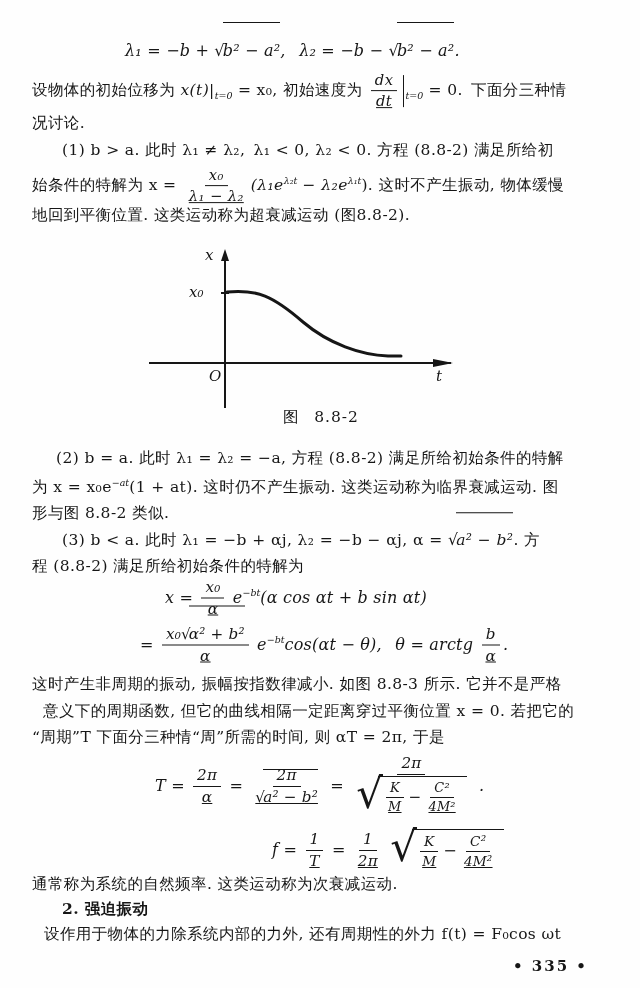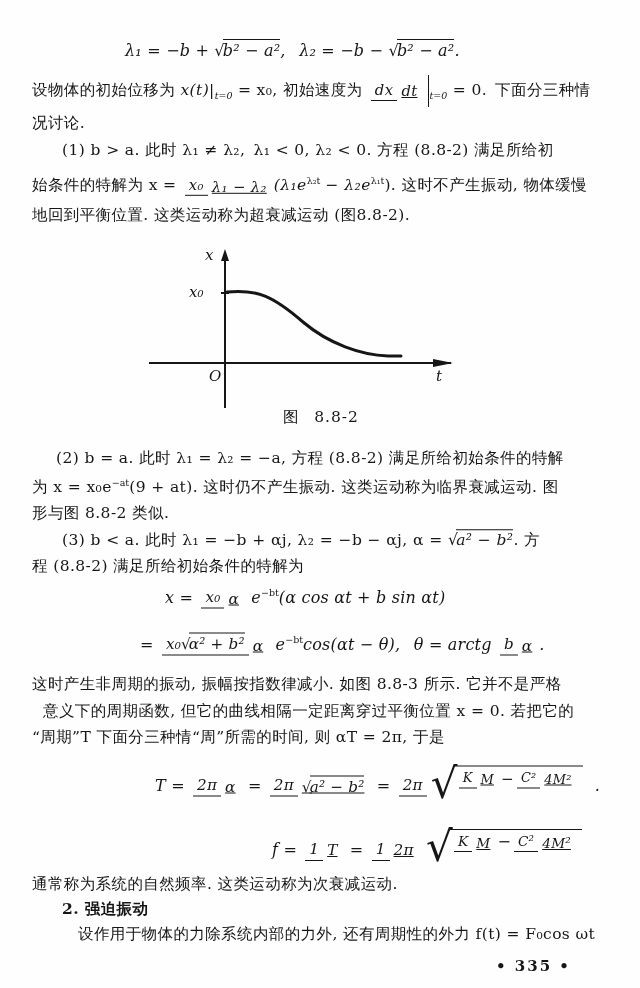--- a/index.html
+++ b/index.html
@@ -4,40 +4,40 @@
 <style>
   html,body{margin:0;padding:0;background:#ffffff;}
   .page{
     position:relative;width:640px;height:988px;background:#fefefe;overflow:hidden;
     font-family:"DejaVu Serif","Liberation Serif",serif;color:#161616;
   }
   .tl{position:absolute;white-space:nowrap;transform:translateY(-50%);
       font-size:15.5px;letter-spacing:0.4px;line-height:1;}
   .eq{font-size:16px;letter-spacing:0.2px;}
   .math{font-style:italic;}
-  .ol{border-top:1.5px solid #161616;padding-top:1px;margin-left:-2px;}
-  .frac{display:inline-flex;flex-direction:row;align-items:center;
+  .ol{border-top:1.5px solid #161616;padding-top:18px;margin-left:-2px;}
+  .frac{display:inline-flex;flex-direction:column;align-items:center;
         vertical-align:middle;margin:0 3px;line-height:1.25;font-size:0.95em;}
   .fn{border-bottom:1.5px solid #161616;padding:0 4px 1px;text-align:center;}
   .fd{padding:1px 4px 0;text-align:center;text-decoration:underline;}
   sub{font-size:9.5px;font-style:italic;letter-spacing:0;}
-  sup{font-size:9.5px;letter-spacing:0;vertical-align:super;}
+  sup{font-size:9.5px;font-style:italic;letter-spacing:0;vertical-align:super;}
   .evalbar{display:inline-block;border-left:1.5px solid #161616;height:32px;
            vertical-align:middle;margin:0 1px 0 3px;}
   .bigroot{display:inline-flex;align-items:flex-start;vertical-align:middle;}
   .rg{font-style:normal;font-size:42px;line-height:1;margin-right:-5px;transform:translateY(-3px);}
   .rootbody{border-top:1.5px solid #161616;display:inline-flex;align-items:center;
             padding:3px 4px 0 3px;}
   .rootbody .frac{font-size:0.85em;}
   .bold{font-weight:bold;}
   .figure{position:absolute;}
   .flabel{position:absolute;font-size:15px;}
   .ax{stroke:#161616;stroke-width:2;}
   .caption{letter-spacing:1px;}
-  .pageno{font-weight:bold;font-size:15px;letter-spacing:2px;}
+  .pageno{font-weight:bold;font-size:15px;letter-spacing:2px;margin-left:17px;}
 </style>
 </head>
 <body>
 
 <div class="page">
 
   <div class="tl eq" style="left:125px;top:51px">
     <span class="math">λ₁ = −b + √</span><span class="math ol">b² − a²</span><span class="math">,  λ₂ = −b − √</span><span class="math ol">b² − a²</span><span class="math">.</span>
   </div>
 
@@ -81,21 +81,21 @@
     <span class="flabel math" style="left:291px;top:119px">t</span>
   </div>
   <div class="tl caption" style="left:283px;top:418px">
     <span>图  8.8-2</span>
   </div>
 
   <div class="tl" style="left:56px;top:459px">
     <span>(2) b = a. 此时 λ₁ = λ₂ = −a, 方程 (8.8-2) 满足所给初始条件的特解</span>
   </div>
   <div class="tl" style="left:32px;top:487px">
-    <span>为 x = x₀e</span><sup>−at</sup><span>(9 + at). 这时仍不产生振动. 这类运动称为临界衰减运动. 图</span>
+    <span>为 x = x₀e</span><sup>−at</sup><span>(1 + at). 这时仍不产生振动. 这类运动称为临界衰减运动. 图</span>
   </div>
   <div class="tl" style="left:32px;top:514px">
     <span>形与图 8.8-2 类似.</span>
   </div>
 
   <div class="tl" style="left:62px;top:541px">
     <span>(3) b &lt; a. 此时 λ₁ = −b + αj, λ₂ = −b − αj, α = √</span><span class="math ol">a² − b²</span><span>. 方</span>
   </div>
   <div class="tl" style="left:32px;top:567px">
     <span>程 (8.8-2) 满足所给初始条件的特解为</span>
@@ -193,21 +193,21 @@
         </span>
       </span>
   </div>
 
   <div class="tl" style="left:32px;top:885px">
     <span>通常称为系统的自然频率. 这类运动称为次衰减运动.</span>
   </div>
   <div class="tl bold" style="left:62px;top:909px">
     <span>2. 强迫振动</span>
   </div>
-  <div class="tl" style="left:78px;top:935px">
+  <div class="tl" style="left:44px;top:935px">
     <span>设作用于物体的力除系统内部的力外, 还有周期性的外力 f(t) = F₀cos ωt</span>
   </div>
 
   <div class="tl pageno" style="left:496px;top:966px">
     <span>• 335 •</span>
   </div>
 
 </div>
 
 </body></html>

